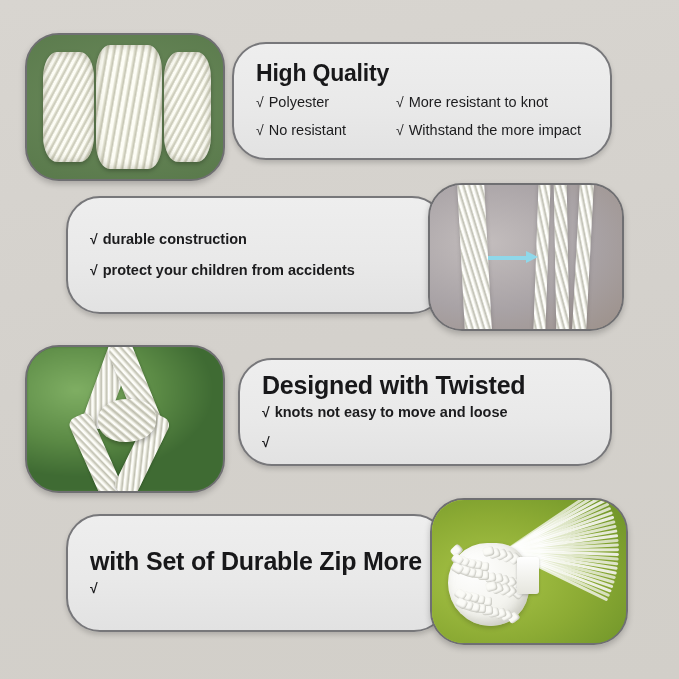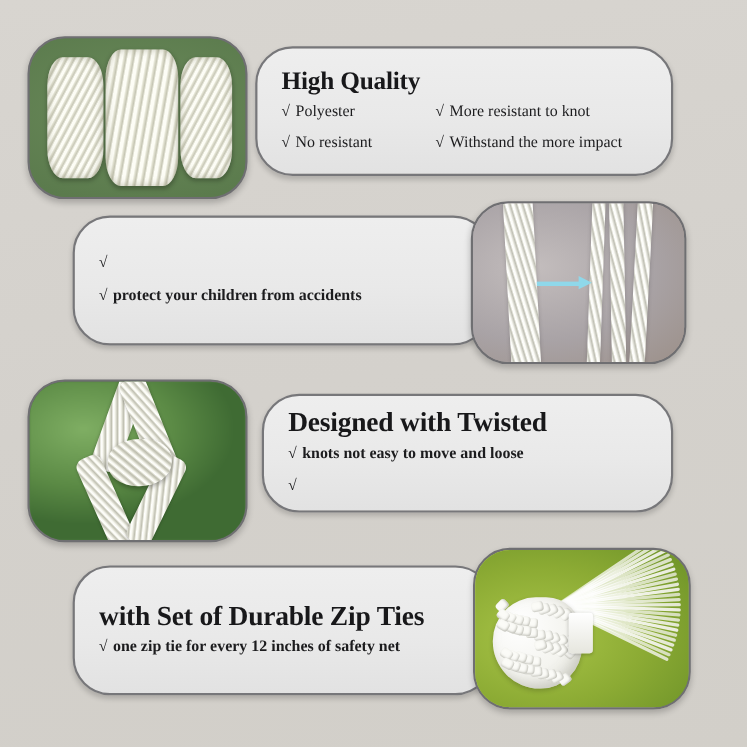--- a/index.html
+++ b/index.html
@@ -10,21 +10,20 @@
     background: #d5d2cd;
     font-family: "Liberation Sans", sans-serif;
     overflow: hidden;
     position: relative;
   }
 
   .board {
     position: absolute;
     inset: 0;
     background: linear-gradient(170deg, #d8d5d0 0%, #d4d1cc 50%, #d2cfc9 100%);
-    font-family: Liberation Serif, serif;
   }
 
   
   .row { position: absolute; left: 0; width: 679px; }
 
   .text-panel {
     position: absolute;
     background: linear-gradient(180deg, #eeeeee 0%, #e9e9e9 55%, #e2e2e2 100%);
     border: 2px solid #77777a;
     border-radius: 34px;
@@ -232,20 +231,21 @@
     </div>
 
   </div>
 
   <div class="row">
 
     <div class="text-panel" id="row2-text">
       <div class="bullets stack">
         <div class="bullet bold">
           <span class="tick">√</span>
+          <span>durable construction</span>
         </div>
         <div class="bullet bold">
           <span class="tick">√</span>
           <span>protect your children from accidents</span>
         </div>
       </div>
     </div>
 
     <div class="img-panel" id="row2-img">
       <div class="strand-bg"></div>
@@ -283,25 +283,24 @@
       <div class="knot-arm arm-bl"></div>
       <div class="knot-arm arm-br"></div>
       <div class="knot-core"></div>
     </div>
 
   </div>
 
   <div class="row">
 
     <div class="text-panel" id="row4-text">
-      <div class="heading big">with Set of Durable Zip Ties</div>
+      <div class="heading big">with Set of Durable Zip More</div>
       <div class="bullets stack">
         <div class="bullet bold">
           <span class="tick">√</span>
-          <span>one zip tie for every 12 inches of safety net</span>
         </div>
       </div>
     </div>
 
     <div class="img-panel" id="row4-img">
       <div class="tie-bg"></div>
       <div class="tie-fan">
           <div class="tie-strip" style="transform: rotate(-34deg); opacity: 0.75;"></div>
           <div class="tie-strip" style="transform: rotate(-31.6deg); opacity: 0.81;"></div>
           <div class="tie-strip" style="transform: rotate(-29.2deg); opacity: 0.87;"></div>

